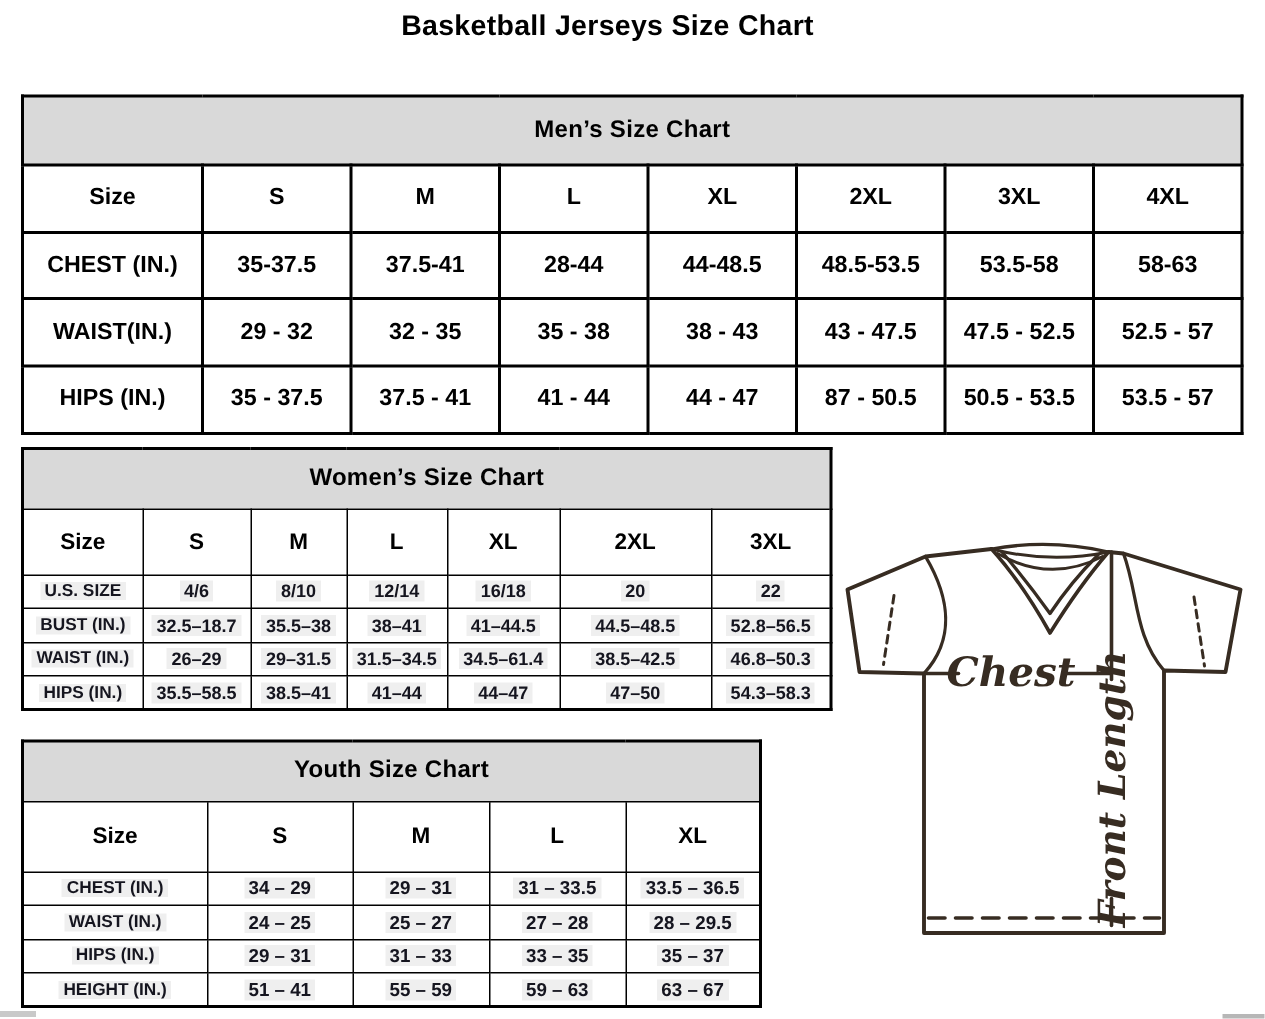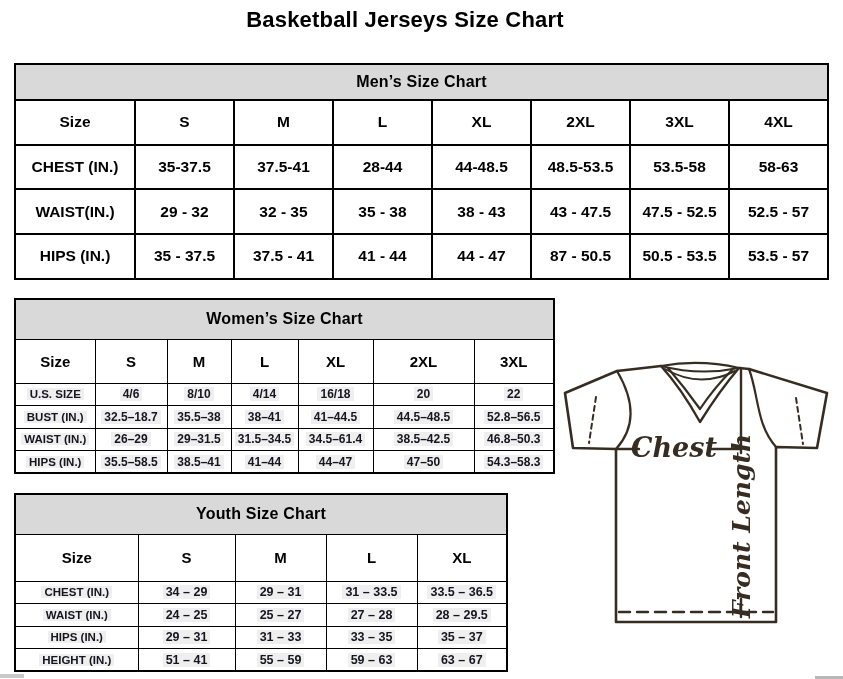--- a/index.html
+++ b/index.html
@@ -7,42 +7,42 @@
   body {
     width: 843px; height: 679px;
     background: #ffffff;
     font-family: "Liberation Sans", sans-serif;
     position: relative;
     overflow: hidden;
   }
   .page-title {
     position: absolute; top: 7px; left: 0; width: 810px;
     text-align: center;
-    font-size: 22px; font-weight: bold; color: #000;
+    font-size: 19px; font-weight: bold; color: #000;
     letter-spacing: 0.2px;
   }
   table.size-chart {
     position: absolute;
     border-collapse: collapse;
     table-layout: fixed;
     border: 2px solid #000;
   }
   table.size-chart th, table.size-chart td {
     border: 2px solid #000;
     text-align: center;
     vertical-align: middle;
     font-weight: bold;
     padding: 0;
     color: #000;
   }
   .title-cell { background: #d9d9d9; font-size: 16px; letter-spacing: 0.2px; }
 
   
   #mens-table { left: 14px; top: 63px; width: 815px; }
-  #mens-table thead tr { height: 36px; }
+  #mens-table thead tr { height: 46px; }
   #mens-table tbody tr { height: 44.7px; }
   #mens-table td { font-size: 15.5px; }
 
   
   #womens-table { left: 14px; top: 298px; width: 539px; }
   #womens-table th, #womens-table td { border-width: 1.5px; }
   #womens-table thead tr { height: 40px; }
   #womens-table tbody tr.size-row { height: 44px; }
   #womens-table tbody tr.m-row { height: 22.5px; margin-left: 12px; }
   #womens-table tr.size-row td { font-size: 15px; }
@@ -165,21 +165,21 @@
         <td><span>M</span></td>
         <td><span>L</span></td>
         <td><span>XL</span></td>
         <td><span>2XL</span></td>
         <td><span>3XL</span></td>
       </tr>
       <tr class="m-row">
         <td class="label-cell"><span>U.S. SIZE</span></td>
         <td><span>4/6</span></td>
         <td><span>8/10</span></td>
-        <td><span>4/14</span></td>
+        <td><span>12/14</span></td>
         <td><span>16/18</span></td>
         <td><span>20</span></td>
         <td><span>22</span></td>
       </tr>
       <tr class="m-row">
         <td class="label-cell"><span>BUST (IN.)</span></td>
         <td><span>32.5–18.7</span></td>
         <td><span>35.5–38</span></td>
         <td><span>38–41</span></td>
         <td><span>41–44.5</span></td>

